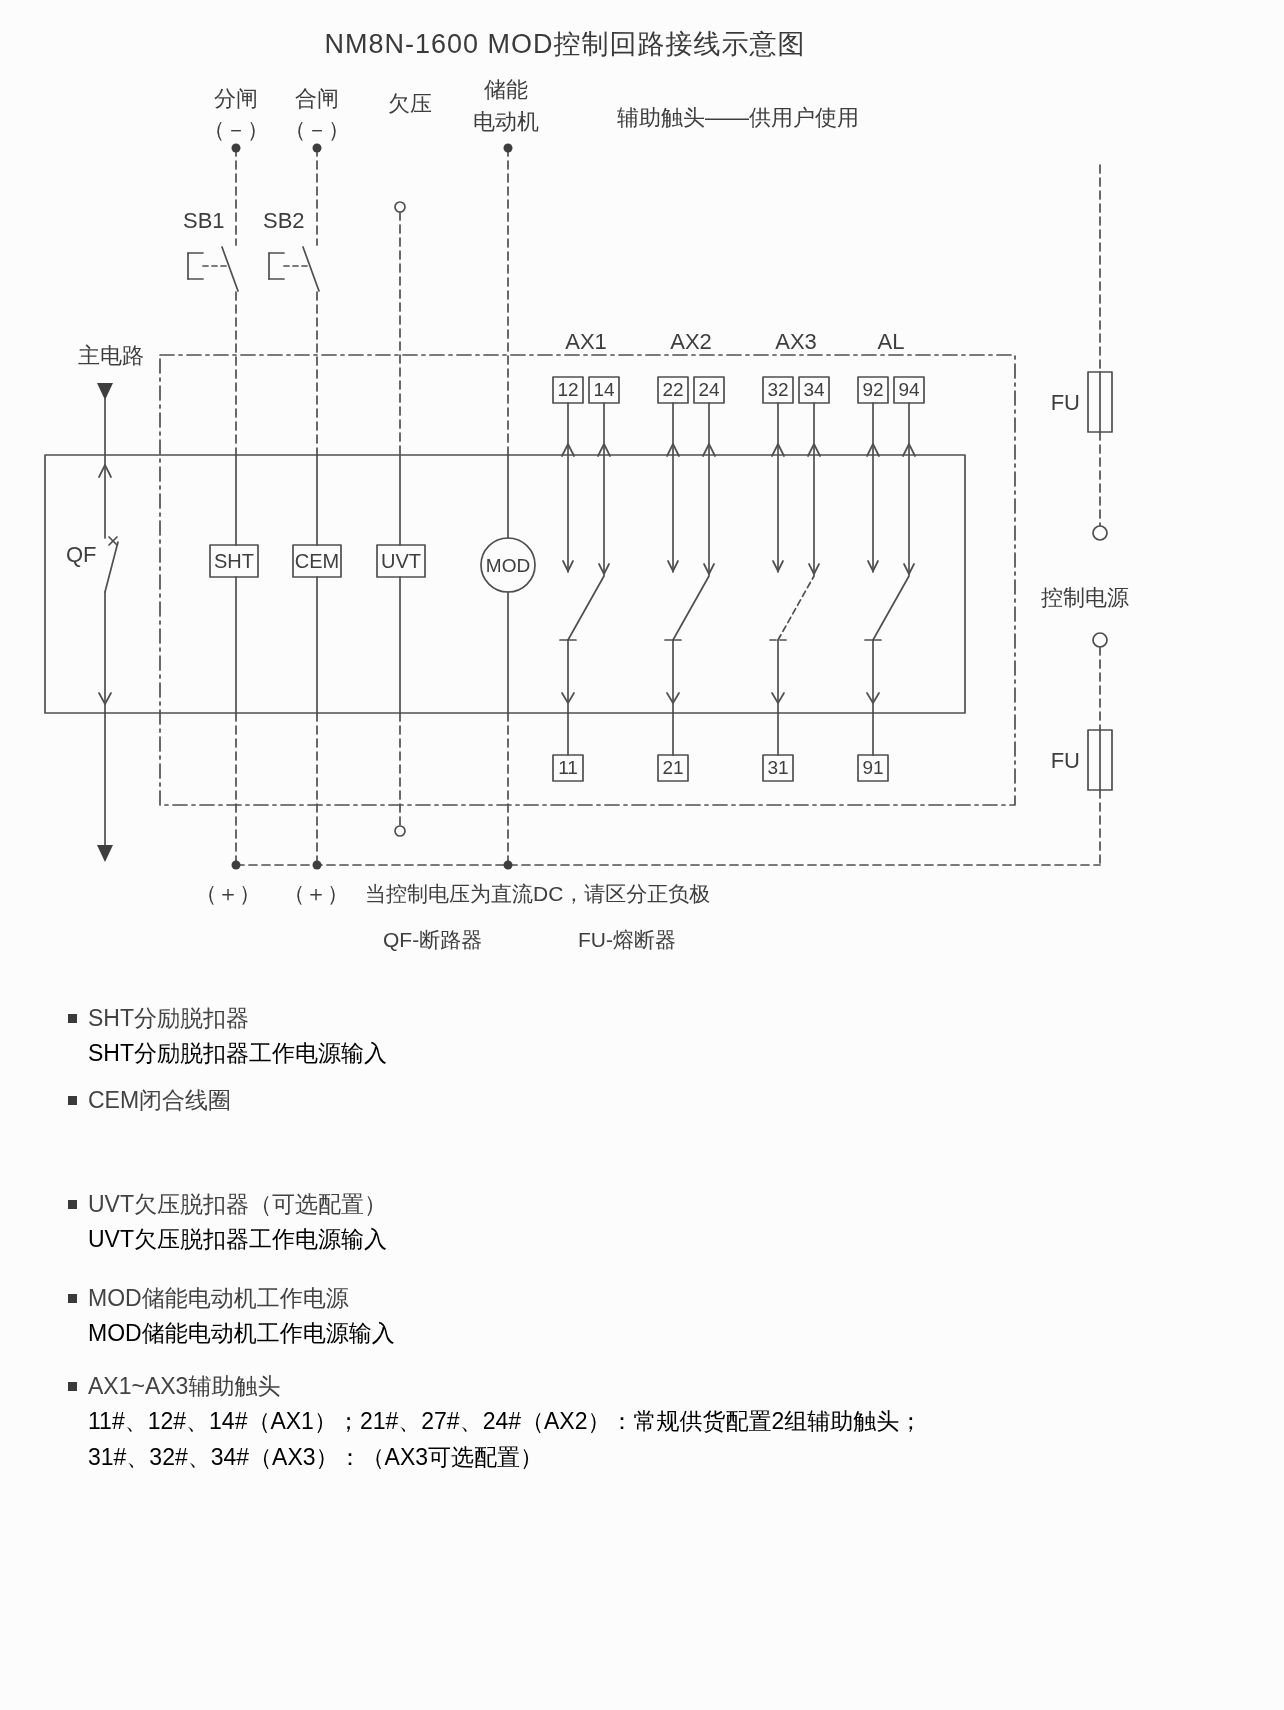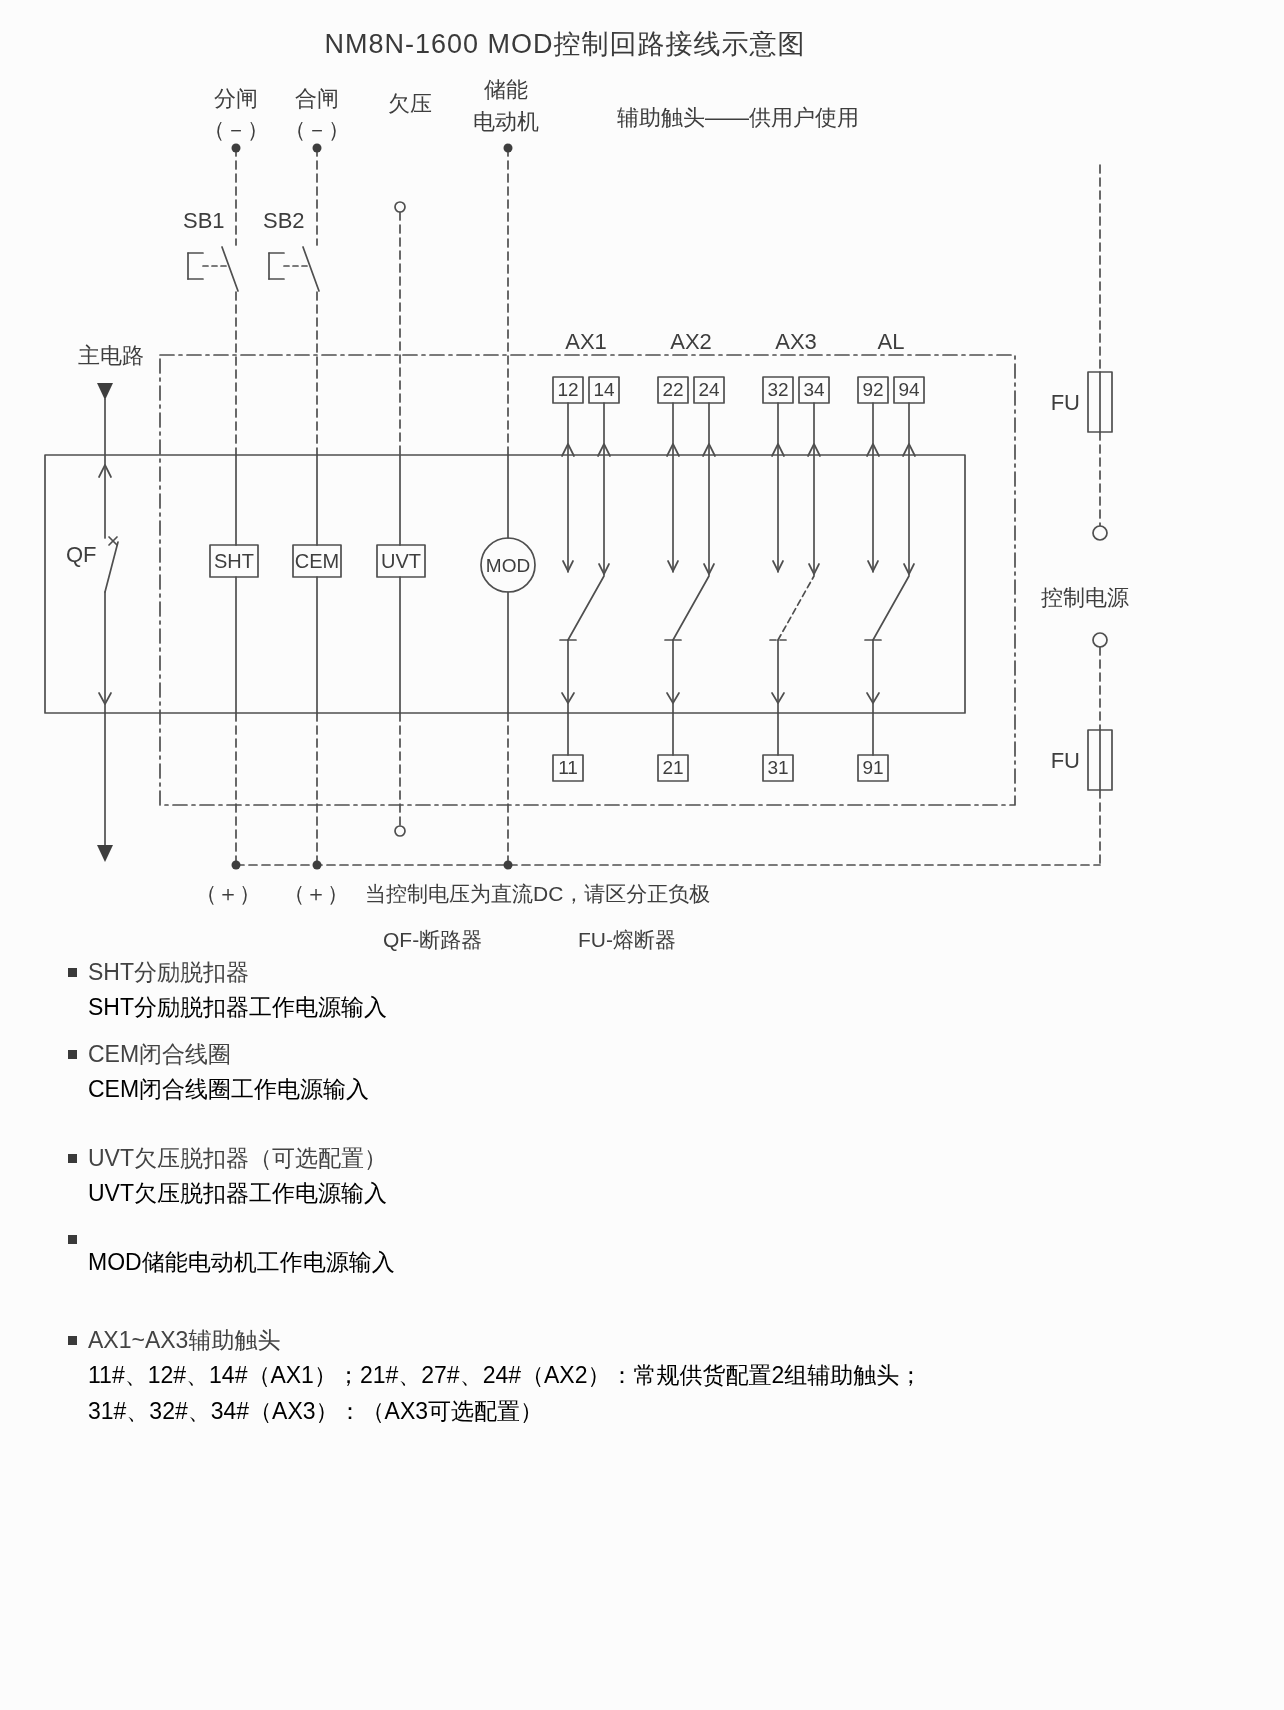--- a/index.html
+++ b/index.html
@@ -11,21 +11,21 @@
   }
   .title {
     position:absolute; top:26px; left:0; width:1130px;
     text-align:center; font-size:27px; letter-spacing:1px; color:#3a3a3a;
   }
   svg.diagram { position:absolute; top:0; left:0; }
   svg text {
     font-family:"Liberation Sans","DejaVu Sans",sans-serif;
     fill:#3e3e3e; stroke:none;
   }
-  .legend-item { position:absolute; left:68px; font-size:23px; color:#474747; }
+  .legend-item { position:absolute; left:68px; font-size:23px; color:#474747;margin-top:46px; }
   .legend-title { display:flex; align-items:center; gap:11px; line-height:34px; color:#434343; }
   .bullet { width:9px; height:9px; background:#3a3a3a; flex:none; }
   .legend-line { padding-left:20px; line-height:35px; margin-top:1px; color:#000000; }
 </style>
 </head>
 <body>
 
 <div class="page">
 
   <div class="title">NM8N-1600 MOD控制回路接线示意图</div>
@@ -251,34 +251,34 @@
       <span>SHT分励脱扣器</span>
     </div>
     <div class="legend-line">SHT分励脱扣器工作电源输入</div>
   </div>
 
   <div class="legend-item" style="top:1037px">
     <div class="legend-title">
       <span class="bullet"></span>
       <span>CEM闭合线圈</span>
     </div>
-    <div class="legend-line">CEM闭合线圈工作电源输入</div>
   </div>
 
   <div class="legend-item" style="top:1141px">
     <div class="legend-title">
       <span class="bullet"></span>
       <span>UVT欠压脱扣器（可选配置）</span>
     </div>
     <div class="legend-line">UVT欠压脱扣器工作电源输入</div>
   </div>
 
   <div class="legend-item" style="top:1235px">
     <div class="legend-title">
       <span class="bullet"></span>
+      <span>MOD储能电动机工作电源</span>
     </div>
     <div class="legend-line">MOD储能电动机工作电源输入</div>
   </div>
 
   <div class="legend-item" style="top:1323px">
     <div class="legend-title">
       <span class="bullet"></span>
       <span>AX1~AX3辅助触头</span>
     </div>
     <div class="legend-line">11#、12#、14#（AX1）；21#、27#、24#（AX2）：常规供货配置2组辅助触头；</div>

